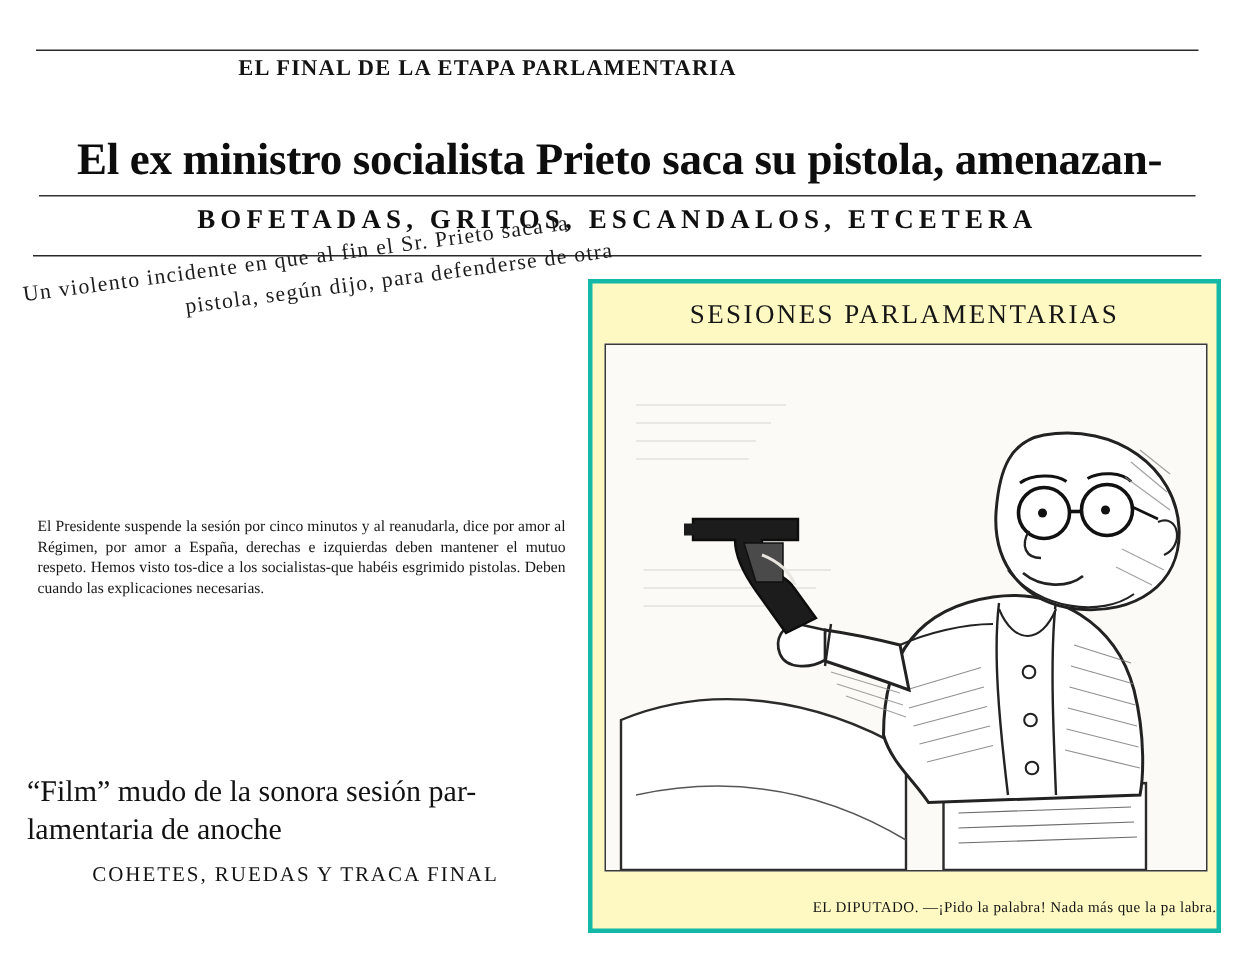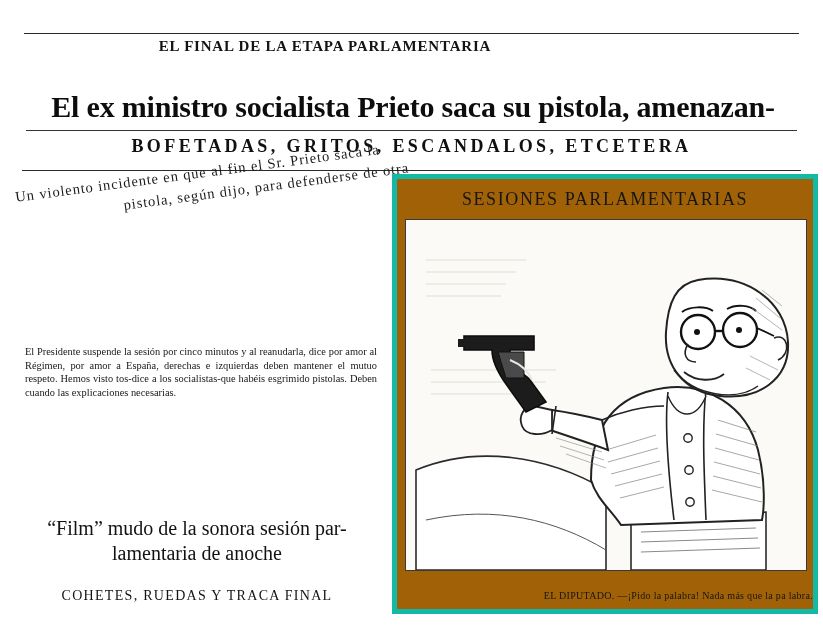--- a/index.html
+++ b/index.html
@@ -111,48 +111,46 @@
     font-weight: bold;
     letter-spacing: 0.1px;
   }
 
   
   .film-head {
     position: absolute;
     top: 516px;
     left: 18px;
     width: 358px;
-    text-align: center;
     font-family: "Liberation Serif", serif;
     font-size: 20px;
     line-height: 1.24;
     color: #121212;
   }
   .cohetes {
     position: absolute;
     top: 576px;
     left: 18px;
     width: 358px;
     text-align: center;
     font-family: "Liberation Serif", serif;
     font-size: 14px;
     letter-spacing: 1.3px;
     color: #131313;
-    margin-top: 12px;
   }
 
   
   .cartoon {
     position: absolute;
-    top: 174px;
+    top: 186px;
     left: 392px;
     width: 416px;
     height: 430px;
-    background: #a16207;
-    border: 5px solid #14b8a6;
+    background: #fef9c3;
+    border: 3px solid #14b8a6;
     overflow: hidden;
   }
   .cartoon-title {
     position: absolute;
     top: 10px;
     left: 0;
     width: 416px;
     text-align: center;
     font-family: "Liberation Serif", serif;
     font-size: 18px;

